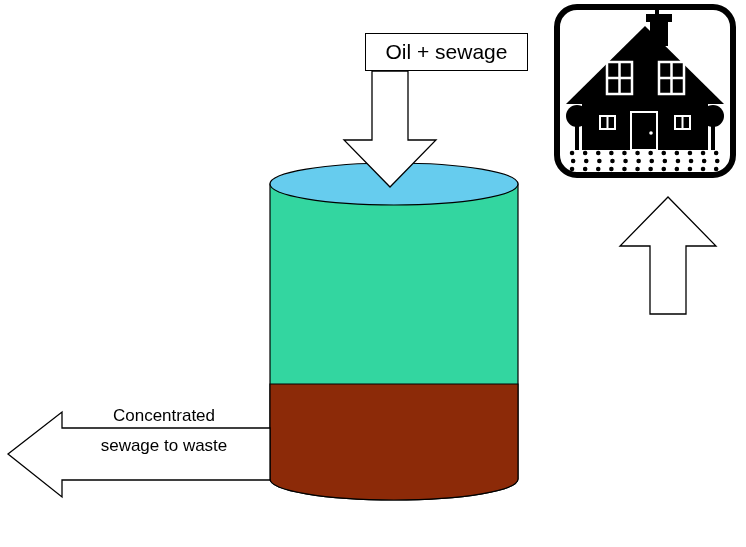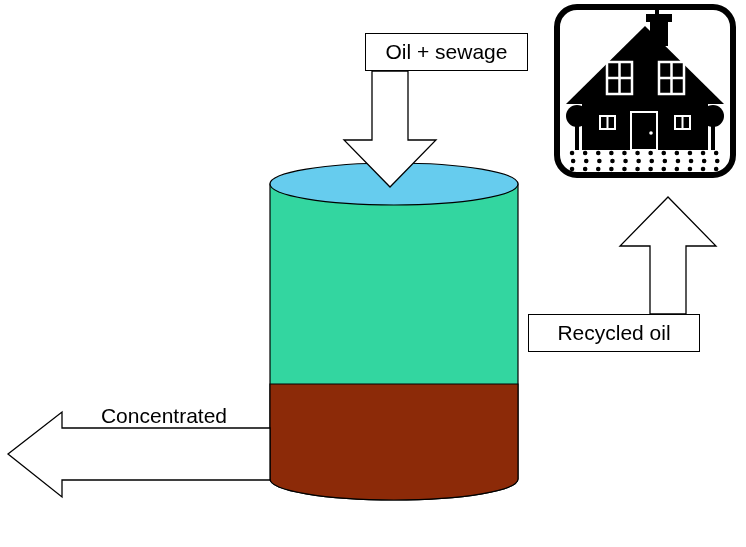--- a/index.html
+++ b/index.html
@@ -25,21 +25,21 @@
     white-space: nowrap;
   }
   .oil-box { left: 365px; top: 33px; width: 161px; height: 36px; }
   .recycled-box { left: 528px; top: 314px; width: 170px; height: 36px; }
   .waste-text {
     position: absolute;
     left: 40px;
     top: 401px;
     width: 248px;
     text-align: center;
-    font-size: 21px;
+    font-size: 17px;
     line-height: 30px;
     color: #000000;
   }
 </style>
 </head>
 <body>
 
 <div class="canvas">
 
   <svg width="746" height="547" viewBox="0 0 746 547">
@@ -102,19 +102,19 @@
       <g>
         <line x1="572" y1="153" x2="718" y2="153" stroke="#000" stroke-width="4.5" stroke-dasharray="0.1 13" stroke-linecap="round"></line>
         <line x1="566" y1="161" x2="724" y2="161" stroke="#000" stroke-width="4.5" stroke-dasharray="0.1 13" stroke-linecap="round" stroke-dashoffset="6"></line>
         <line x1="572" y1="169" x2="718" y2="169" stroke="#000" stroke-width="4.5" stroke-dasharray="0.1 13" stroke-linecap="round"></line>
       </g>
     </g>
   </svg>
 
   <div class="label-box oil-box">Oil + sewage</div>
 
-  <div class="label-box recycled-box">Recycled oil</div>
 
   <div class="waste-text">
     <div>Concentrated</div>
+    <div>sewage to waste</div>
   </div>
 
 </div>
 
 </body></html>

